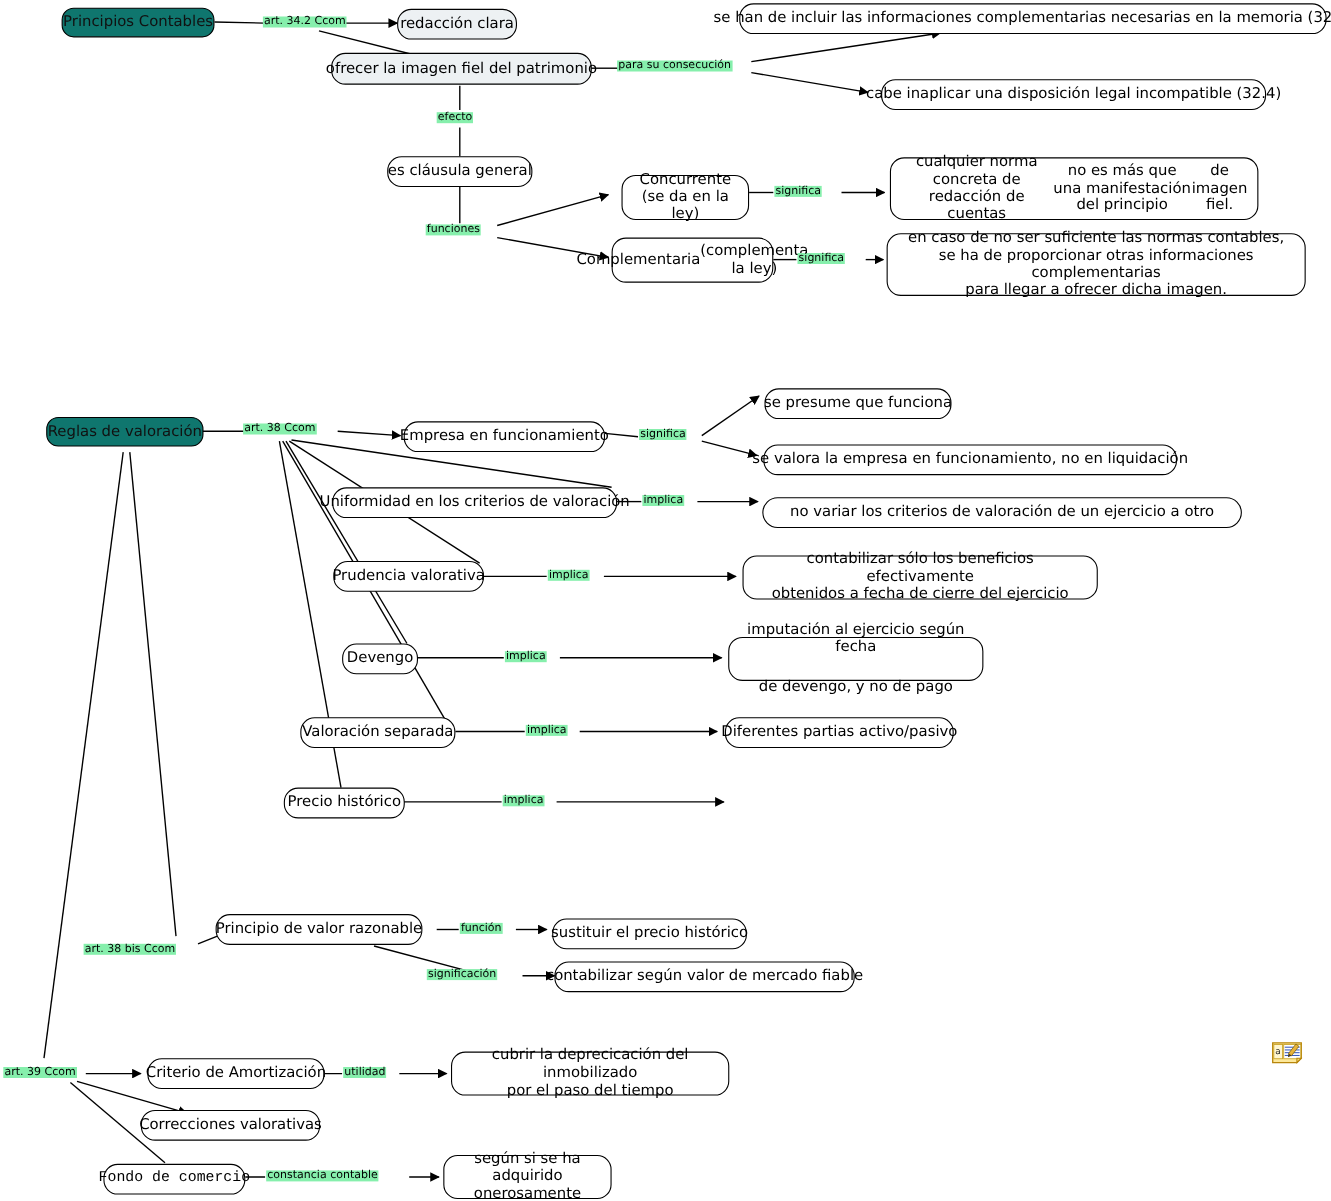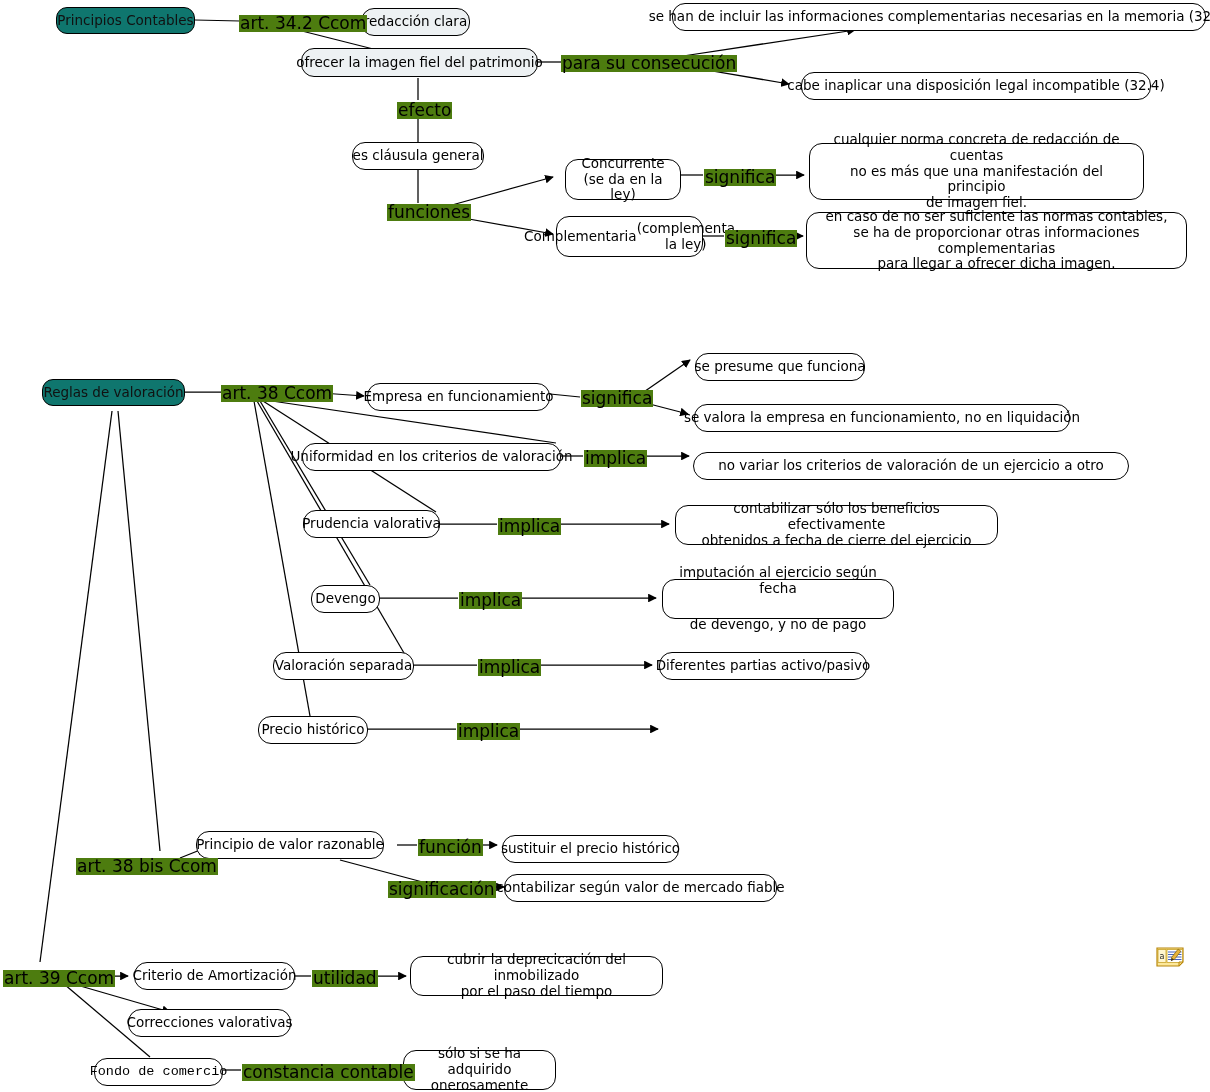--- a/index.html
+++ b/index.html
@@ -11,21 +11,21 @@
 
   .node{position:absolute;box-sizing:border-box;border:1.3px solid #000;
         border-radius:13px;background:#ffffff;color:#000;
         display:flex;align-items:center;justify-content:center;
         text-align:center;line-height:1.18;font-size:13.5px;
         padding:3px 9px;white-space:nowrap;}
   .node.multi{white-space:normal;}
   .node.tint{background:#edf1f3;}
   .node.root{background:#0f766e;border:1.4px solid #000;border-radius:11px;
              color:#111;font-size:13.5px;}
-  .lbl{position:absolute;font-size:17px;color:#000;background:#4d7c0f;
+  .lbl{position:absolute;font-size:10px;color:#000;background:#86efac;
        white-space:nowrap;padding:0 1px;line-height:1;}
   .note-icon{position:absolute;width:28px;height:22px;}
 </style>
 </head>
 <body>
 
 <div id="canvas">
 
   <svg id="edges" viewBox="0 0 1210 1092" xmlns="http://www.w3.org/2000/svg">
     <defs>
@@ -117,21 +117,21 @@
   <div class="node multi" style="left:565px;top:159px;width:116px;height:41px;flex-direction:column;">
     <span>Concurrente</span>
     <span>(se da en la ley)</span>
   </div>
 
   <div class="node multi" style="left:556px;top:216px;width:147px;height:41px;">
     <span>Complementaria</span>
     <span>(complementa la ley)</span>
   </div>
 
-  <div class="node multi" style="left:809px;top:143px;width:335px;height:57px;flex-direction:column;">
+  <div class="node multi" style="left:809px;top:143px;width:335px;height:57px;flex-direction:row;">
     <span>cualquier norma concreta de redacción de cuentas</span>
     <span>no es más que una manifestación del principio</span>
     <span>de imagen fiel.</span>
   </div>
 
   <div class="node multi" style="left:806px;top:212px;width:381px;height:57px;flex-direction:column;">
     <span>en caso de no ser suficiente las normas contables,</span>
     <span>se ha de proporcionar otras informaciones complementarias</span>
     <span>para llegar a ofrecer dicha imagen.</span>
   </div>
@@ -214,21 +214,21 @@
 
   <div class="node" style="left:128px;top:1009px;width:163px;height:28px;">
     <span>Correcciones valorativas</span>
   </div>
 
   <div class="node" style="left:94px;top:1058px;width:129px;height:28px;font-family:Liberation Mono, monospace;">
     <span>Fondo de comercio</span>
   </div>
 
   <div class="node multi" style="left:403px;top:1050px;width:153px;height:40px;flex-direction:column;">
-    <span>sólo si se ha adquirido</span>
+    <span>según si se ha adquirido</span>
     <span>onerosamente</span>
   </div>
 
   <div class="lbl" style="left:239px;top:15px;">art. 34.2 Ccom</div>
   <div class="lbl" style="left:561px;top:55px;">para su consecución</div>
   <div class="lbl" style="left:397px;top:102px;">efecto</div>
   <div class="lbl" style="left:387px;top:204px;">funciones</div>
   <div class="lbl" style="left:704px;top:169px;">significa</div>
   <div class="lbl" style="left:725px;top:230px;">significa</div>
 

